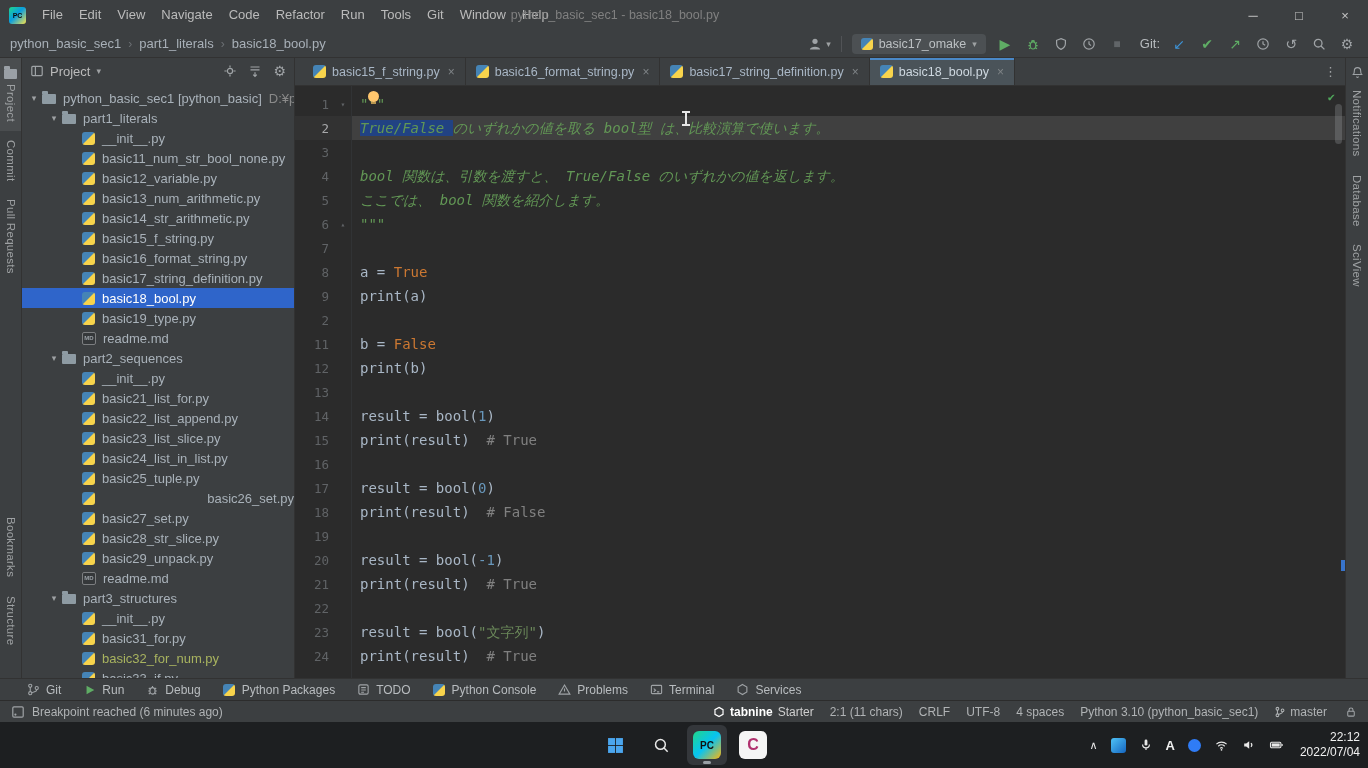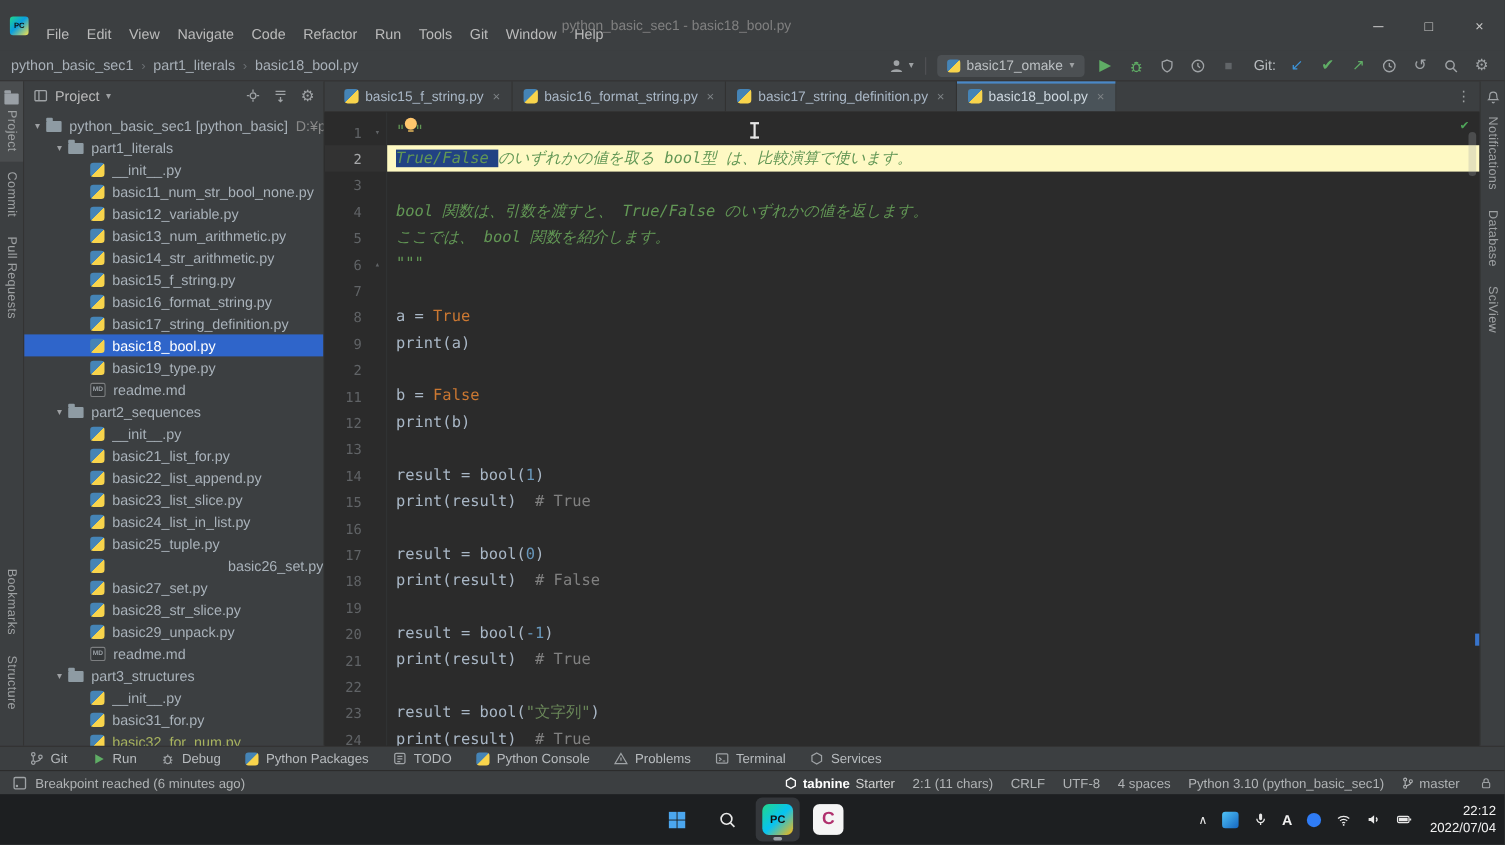--- a/index.html
+++ b/index.html
@@ -4,21 +4,21 @@
 <style>
   * { margin:0; padding:0; box-sizing:border-box; }
   html,body { width:1368px; height:768px; overflow:hidden; background:#2b2b2b; }
   body { font-family:"Liberation Sans","DejaVu Sans",sans-serif; font-size:13px; color:#bbb; }
   .screen { position:relative; width:1368px; height:768px; display:flex; flex-direction:column; background:#3c3f41; overflow:hidden; }
 
   
   .titlebar { flex:0 0 30px; display:flex; align-items:center; background:#3c3f41; position:relative; }
   .app-logo { width:17px; height:17px; margin:0 8px 0 9px; border-radius:3px; background:linear-gradient(135deg,#21d789 0%,#089ee0 45%,#f8e24a 100%); display:flex; align-items:center; justify-content:center; font-size:7px; font-weight:bold; color:#0d0d0d; }
   .menubar { display:flex; align-items:center; }
-  .menu-item { padding:0 8px; font-size:13px; color:#bbbbbb; line-height:30px;margin-top:16px; }
+  .menu-item { padding:0 8px; font-size:13px; color:#bbbbbb; line-height:30px; }
   .win-title { position:absolute; left:615px; transform:translateX(-50%); line-height:30px; color:#808080; font-size:12.5px; white-space:nowrap; }
   .win-controls { margin-left:auto; display:flex; height:30px; }
   .win-btn { width:46px; display:flex; align-items:center; justify-content:center; color:#c6c6c6; font-size:13px; }
 
   
   .navbar { flex:0 0 28px; display:flex; align-items:center; background:#3c3f41; border-bottom:1px solid #323232; padding:0 12px 0 8px; }
   .crumbs { display:flex; align-items:center; gap:5px; }
   .crumb { font-size:13px; color:#a8b0b8; padding:0 2px;text-align:right; }
   .crumb-sep { color:#6b6f73; font-size:12px; }
   .nav-right { margin-left:auto; display:flex; align-items:center; gap:10px; }
@@ -74,21 +74,21 @@
   .tabs-more { position:absolute; right:8px; top:6px; color:#9ea1a3; font-size:13px; }
   .editor-body { flex:1; position:relative; display:flex; overflow:hidden; background:#2b2b2b; font-family:"DejaVu Sans Mono","Liberation Mono",monospace; }
   .gutter { flex:0 0 56px; padding-top:6px; }
   .gutter-line { height:24px; display:flex; align-items:center; }
   .gutter-line.active { background:#323232; }
   .gutter-num { flex:1; text-align:right; color:#606366; font-size:12.5px; padding-right:6px; }
   .gutter-line.active .gutter-num { color:#a7a8aa; }
   .gutter-fold { width:16px; flex:0 0 16px; color:#606366; font-size:8px; text-align:center; }
   .code-pane { flex:1; padding-top:6px; position:relative; min-width:0; border-left:1px solid #313335; }
   .code-line { height:24px; line-height:24px; white-space:pre; font-size:14px; color:#a9b7c6; padding-left:8px; }
-  .code-line.caret-line { background:#fef9c3; }
+  .code-line.caret-line { background:#404040; }
   .tok-doc { color:#629755; font-style:italic; }
   .tok-kw { color:#cc7832; }
   .tok-num { color:#6897bb; }
   .tok-cmt { color:#808080; }
   .tok-str { color:#6a8759; }
   .tok-plain { color:#a9b7c6; }
   .tok-sel { background:#214283; }
   .bulb { position:absolute; left:16px; top:5px; width:11px; height:11px; border-radius:50%; background:#ffc66d; z-index:3; }
   .bulb::after { content:""; position:absolute; left:3px; bottom:-2px; width:5px; height:2px; background:#b9964f; }
   .inspect-ok { position:absolute; top:4px; right:10px; color:#4fa65a; font-size:12px; }

